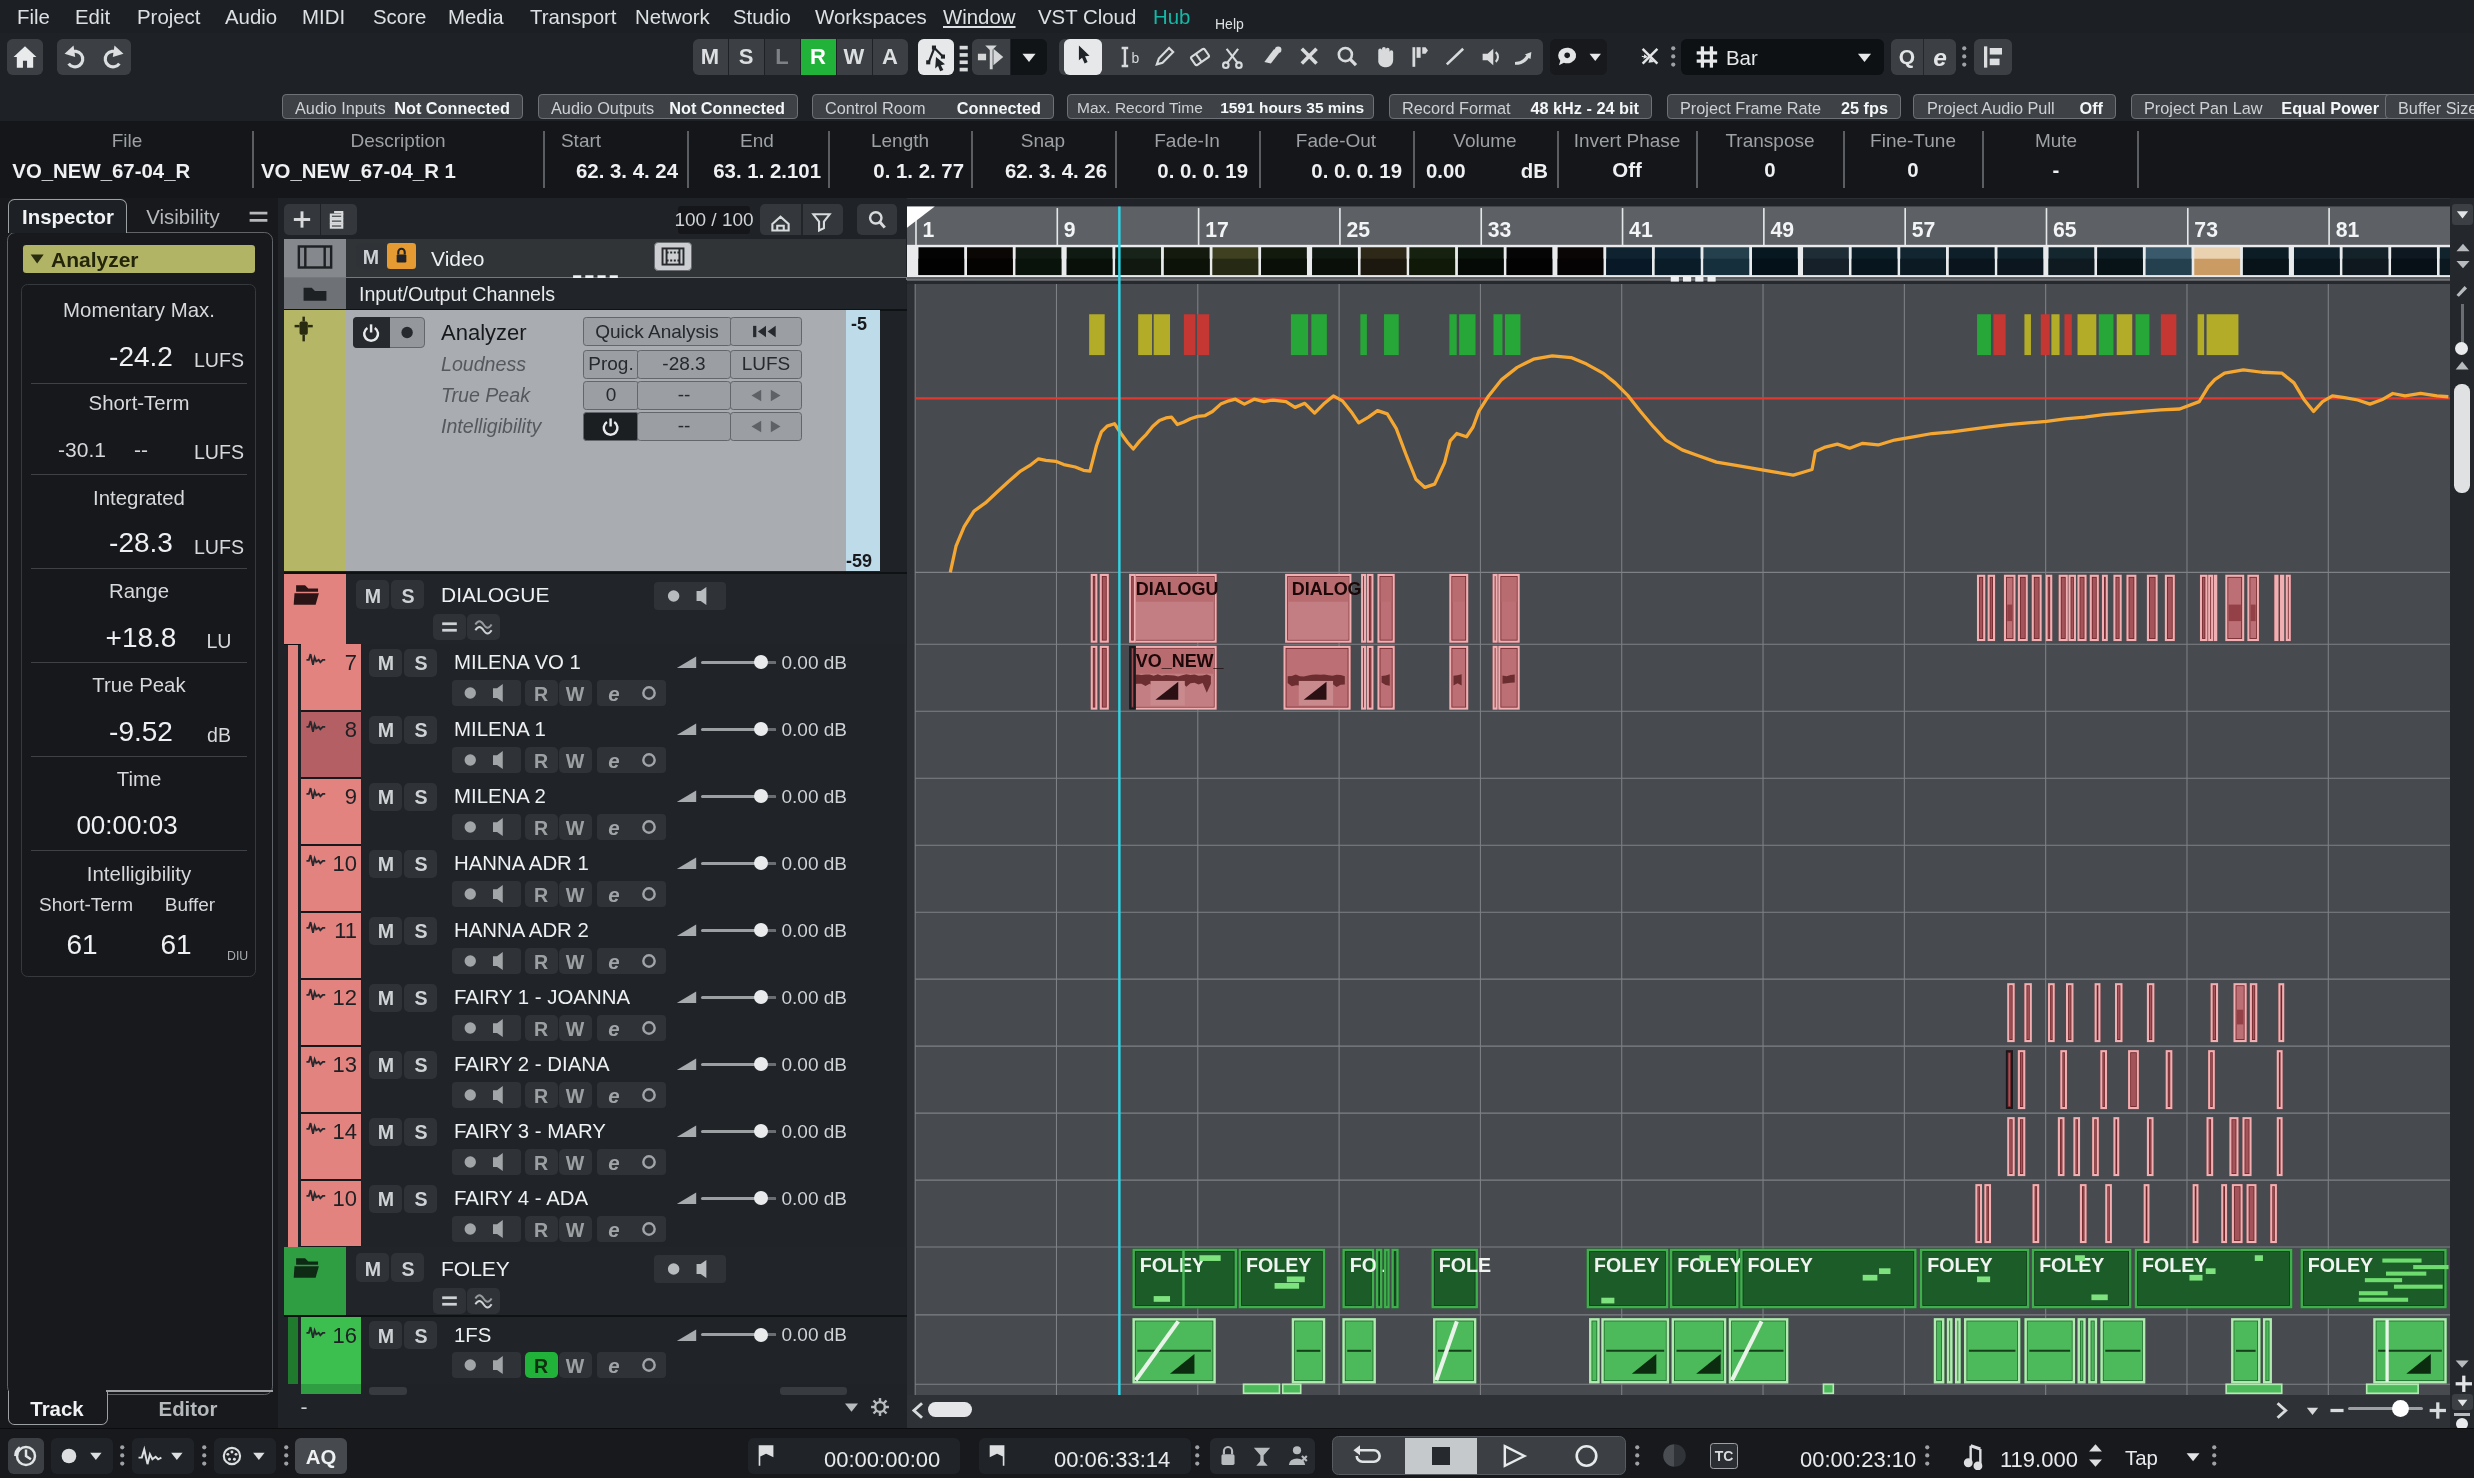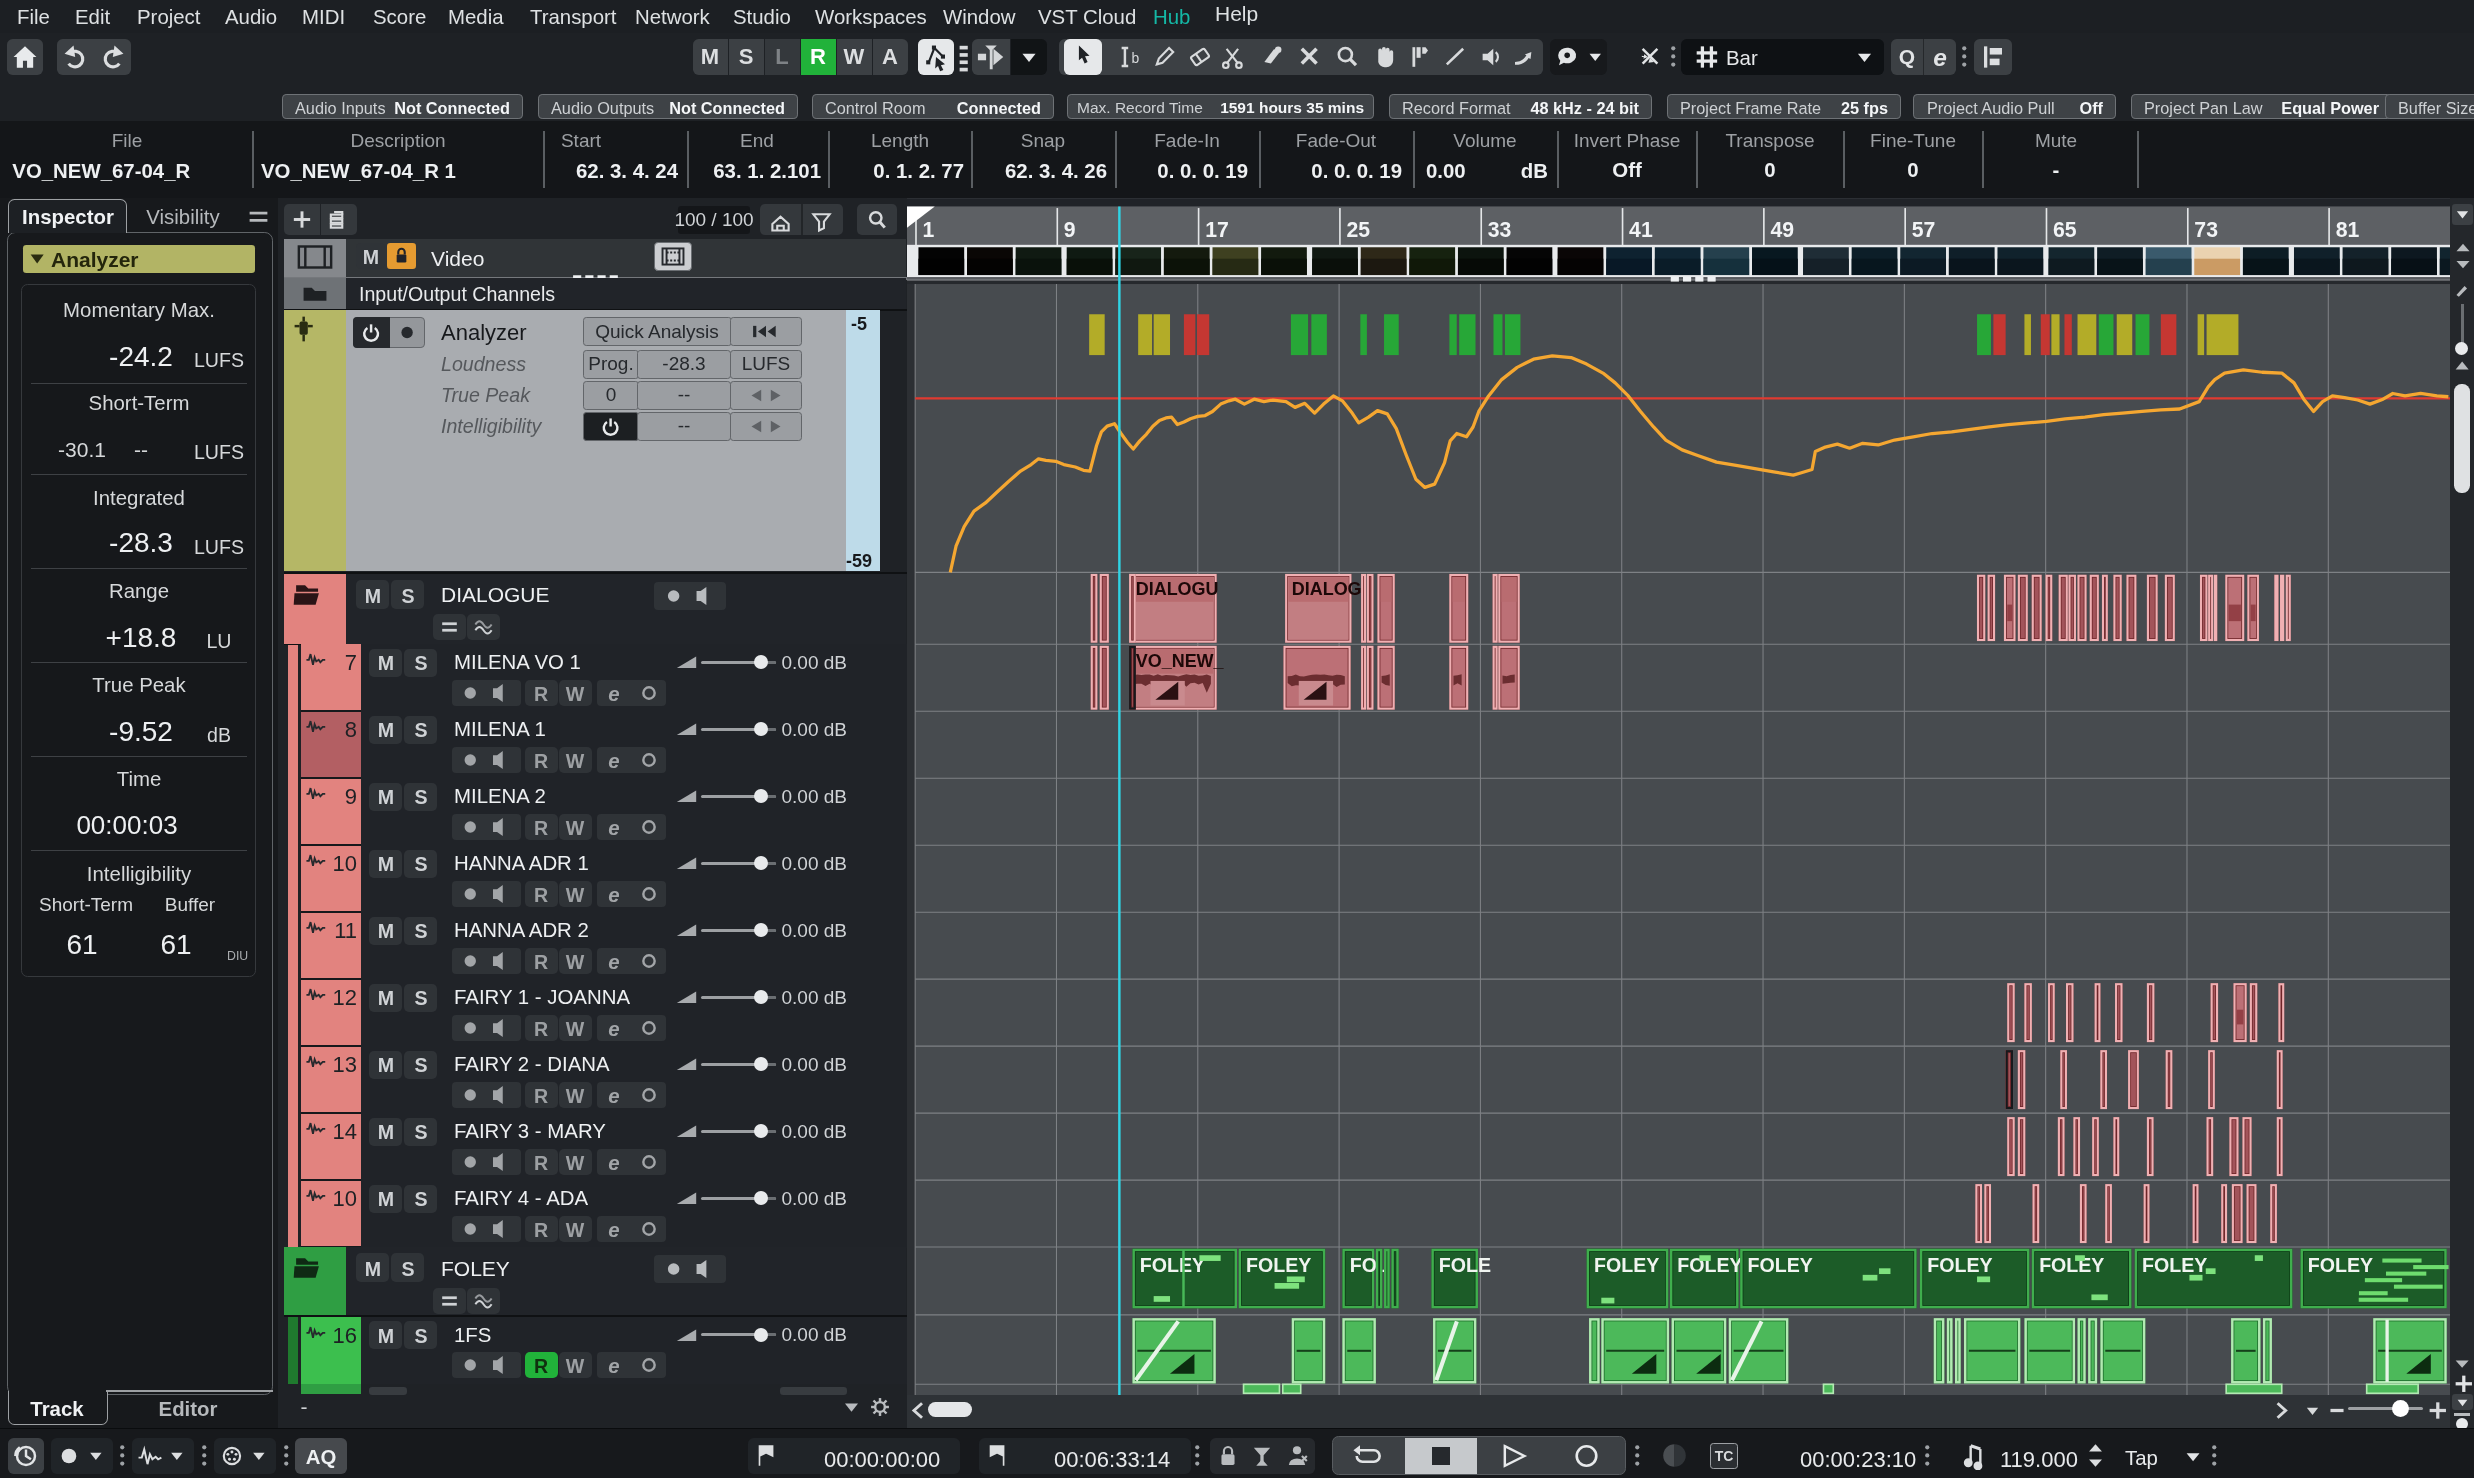--- a/index.html
+++ b/index.html
@@ -13,24 +13,24 @@
 <div class="txt" style="left:75px;top:5.7px;font-size:20.4px;color:#dde0e2;font-weight:normal;">Edit</div>
 <div class="txt" style="left:137px;top:5.7px;font-size:20.4px;color:#dde0e2;font-weight:normal;">Project</div>
 <div class="txt" style="left:225px;top:5.7px;font-size:20.4px;color:#dde0e2;font-weight:normal;">Audio</div>
 <div class="txt" style="left:302px;top:5.7px;font-size:20.4px;color:#dde0e2;font-weight:normal;">MIDI</div>
 <div class="txt" style="left:373px;top:5.7px;font-size:20.4px;color:#dde0e2;font-weight:normal;">Score</div>
 <div class="txt" style="left:448px;top:5.7px;font-size:20.4px;color:#dde0e2;font-weight:normal;">Media</div>
 <div class="txt" style="left:530px;top:5.7px;font-size:20.4px;color:#dde0e2;font-weight:normal;">Transport</div>
 <div class="txt" style="left:635px;top:5.7px;font-size:20.4px;color:#dde0e2;font-weight:normal;">Network</div>
 <div class="txt" style="left:733px;top:5.7px;font-size:20.4px;color:#dde0e2;font-weight:normal;">Studio</div>
 <div class="txt" style="left:815px;top:5.7px;font-size:20.4px;color:#dde0e2;font-weight:normal;">Workspaces</div>
-<div class="txt" style="left:943px;top:5.7px;font-size:20.4px;color:#dde0e2;font-weight:normal;">Window</div>
+<div class="txt" style="left:943px;top:5.7px;font-size:20.4px;color:#dde0e2;font-weight:normal;text-decoration:underline;">Window</div>
 <div class="txt" style="left:1038px;top:5.7px;font-size:20.4px;color:#dde0e2;font-weight:normal;">VST Cloud</div>
 <div class="txt" style="left:1153px;top:5.7px;font-size:20.4px;color:#14b8a6;font-weight:normal;">Hub</div>
-<div class="txt" style="left:1215px;top:2px;font-size:21px;color:#dde0e2;font-weight:normal;">Help</div>
+<div class="txt" style="left:1215px;top:16px;font-size:14px;color:#dde0e2;font-weight:normal;">Help</div>
 <div class="abs" style="left:0px;top:33px;width:2475px;height:59px;background:#1e2125;"></div>
 <div class="abs" style="left:6.5px;top:39px;width:36px;height:36px;background:#3c4044;border-radius:5.7px;"></div>
 <svg class="abs" style="left:6.5px;top:39px;" width="36" height="36" viewBox="0 0 44 44">
     <path d="M22 9 L36 22 H32 V35 H24.5 V26.5 H19.5 V35 H12 V22 H8 Z" fill="#e8eaec"></path>
   </svg>
 <div class="abs" style="left:57px;top:39px;width:74px;height:36px;background:#3c4044;border-radius:5.7px;"></div>
 <svg class="abs" style="left:57px;top:39px;" width="74" height="36" viewBox="0 0 90 44">
     <g stroke="#dcdee0" stroke-width="3.8" fill="none">
       <path d="M16 17 a9.5 9.5 0 1 1 -2 13"></path>
       <path d="M74 17 a9.5 9.5 0 1 0 2 13"></path>

